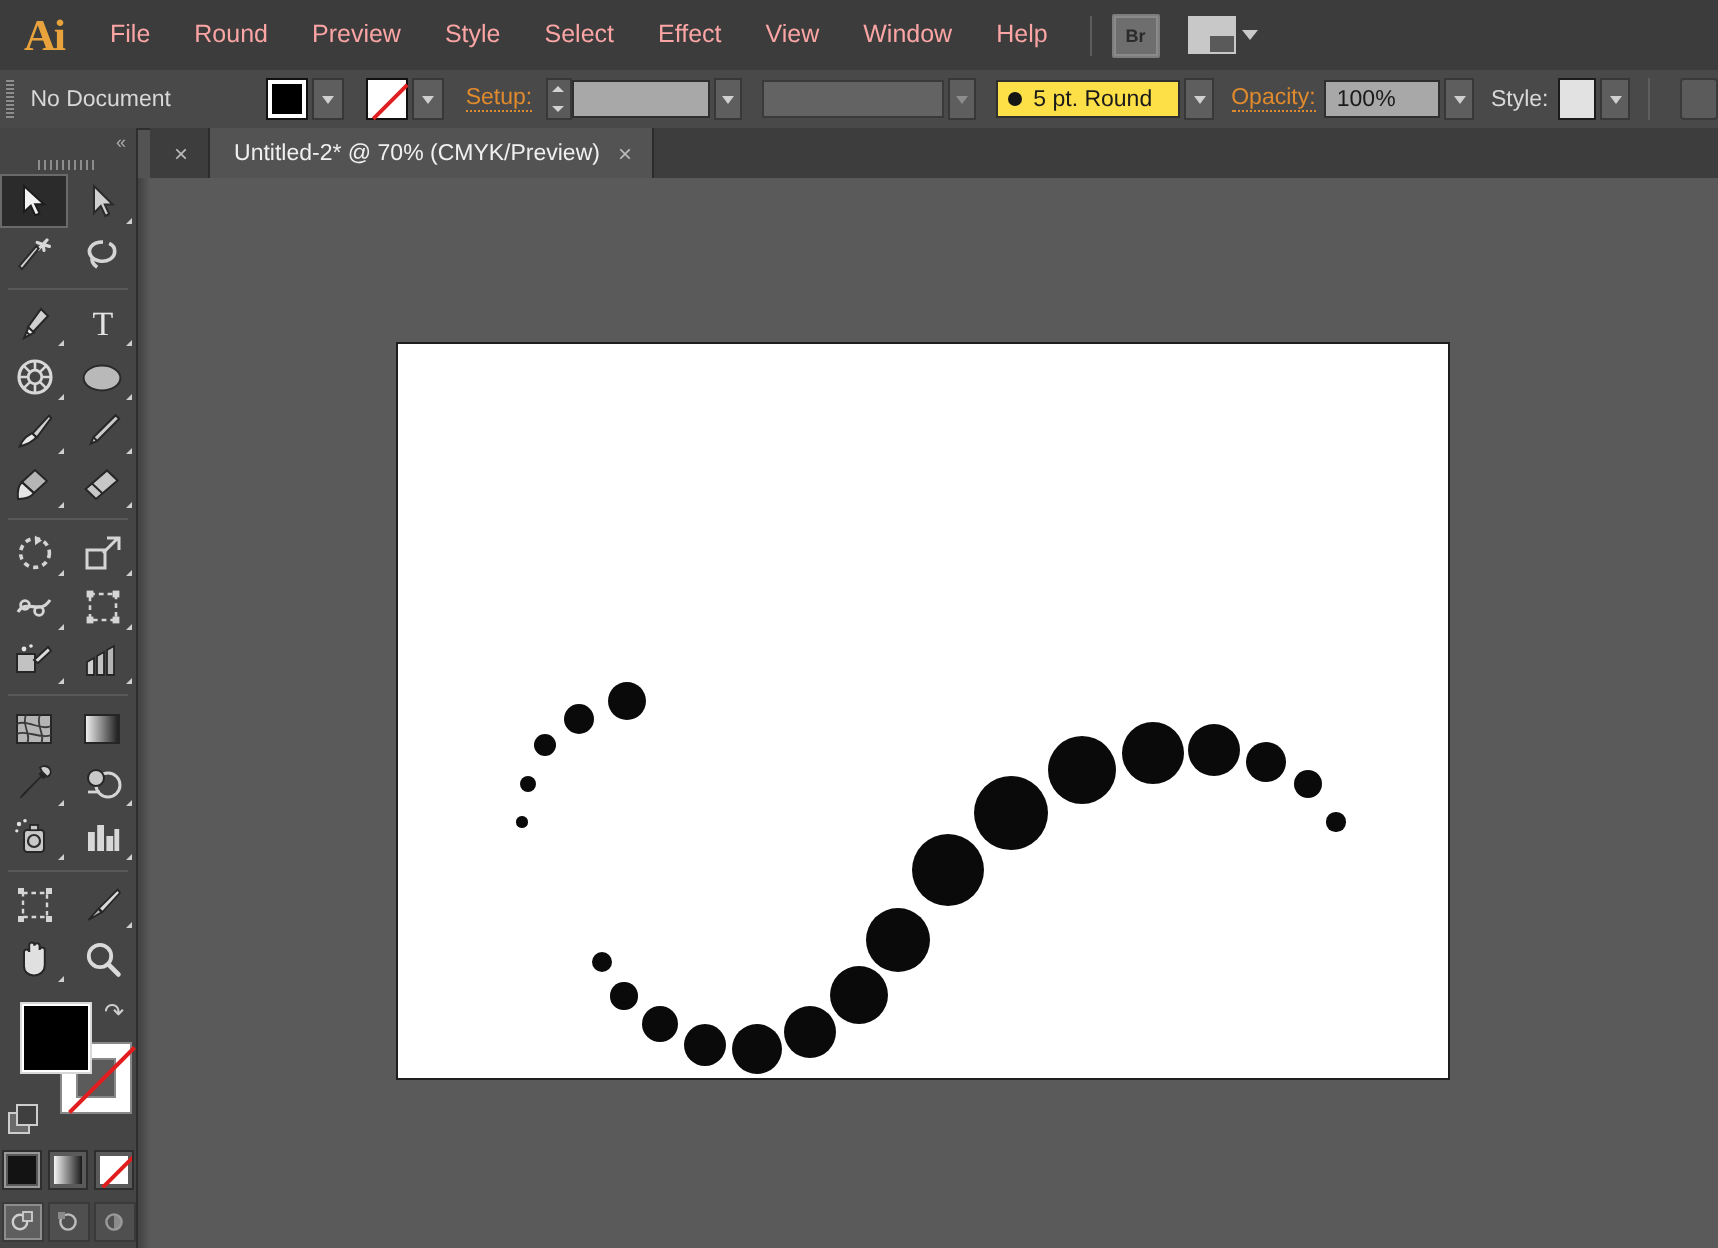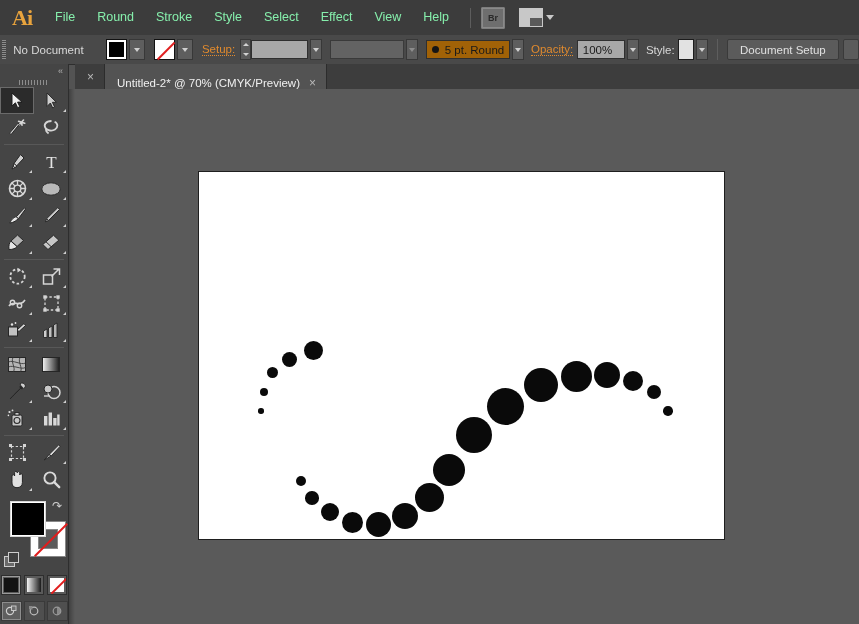--- a/index.html
+++ b/index.html
@@ -20,21 +20,21 @@
     border-bottom:1px solid #2b2b2b;
     display:flex;align-items:center;
   }
   .ai-logo{
     width:44px;height:35px;display:flex;align-items:center;justify-content:center;
     font-family:"Liberation Serif", serif;
     font-size:22px;font-weight:bold;color:#e8a33d;letter-spacing:-1px;
   }
   .menu-item{
     padding:0 11px;height:35px;line-height:35px;
-    font-size:12.5px;color:#86efac;cursor:default;white-space:nowrap;
+    font-size:12.5px;color:#fca5a5;cursor:default;white-space:nowrap;
   }
   .menu-sep{width:1px;height:20px;background:#5d5d5d;margin:0 10px;}
   .br-btn{
     width:22px;height:20px;border:1px solid #7d7d7d;background:#6e6e6e;
     border-radius:1px;display:flex;align-items:center;justify-content:center;
     font-size:9px;color:#2a2a2a;font-weight:bold;margin-right:14px;
     box-shadow:inset 0 0 0 1px #8a8a8a;
   }
   .arrange-btn{display:flex;align-items:center;gap:3px;}
   .arrange-ico{width:22px;height:17px;border:1.5px solid #c8c8c8;display:flex;}
@@ -85,41 +85,41 @@
   }
   .stepper .tu{width:0;height:0;border-left:3px solid transparent;border-right:3px solid transparent;border-bottom:3.5px solid #d2d2d2;}
   .stepper .td{width:0;height:0;border-left:3px solid transparent;border-right:3px solid transparent;border-top:3.5px solid #d2d2d2;}
   .field{
     height:17px;background:#a8a8a8;border:1px solid #2f2f2f;
     display:flex;align-items:center;padding:0 5px;
     font-size:11.5px;color:#1a1a1a;white-space:nowrap;
   }
   .field.empty{background:#a8a8a8;}
   .field.dark{background:#636363;border:1px solid #3a3a3a;color:#d0d0d0;}
-  .brush-field{width:88px;background:#a16207;gap:6px;text-align:center;}
+  .brush-field{width:88px;background:#fde047;gap:6px;text-align:center;}
   .brush-dot{width:7px;height:7px;border-radius:50%;background:#151515;flex:none;}
   .btn-flat{
     height:19px;background:#5b5b5b;border:1px solid #3a3a3a;border-radius:2px;
     display:flex;align-items:center;justify-content:center;padding:0 12px;
     font-size:11.5px;color:#e0e0e0;white-space:nowrap;
   }
   .btn-sq{width:19px;height:19px;background:#5b5b5b;border:1px solid #3a3a3a;border-radius:2px;}
 
   
   .tabbar{
     position:absolute;left:75px;top:64px;width:784px;height:25px;
     background:#3d3d3d;display:flex;align-items:flex-end;
     border-bottom:1px solid #2c2c2c;
   }
   .tab{
     height:25px;display:flex;align-items:center;gap:9px;padding:0 10px 0 12px;
     font-size:11.5px;color:#b4b4b4;white-space:nowrap;
     border-right:1px solid #2c2c2c;cursor:pointer;
   }
-  .tab.active{background:#535353;color:#f0f0f0;align-items:flex-end;}
+  .tab.active{background:#535353;color:#f0f0f0;}
   .tab .x{font-size:12px;color:#b9b9b9;line-height:1;}
 
   
   .toolbar{
     position:absolute;left:0;top:64px;width:68px;height:560px;
     background:#454545;border-right:1px solid #2e2e2e;
   }
   .tb-handle{height:14px;display:flex;align-items:center;justify-content:flex-end;padding-right:6px;}
   .tb-handle .dbl{font-size:9px;color:#b0b0b0;letter-spacing:-1px;}
   .tb-grip{height:9px;display:flex;align-items:center;justify-content:center;}
@@ -200,25 +200,26 @@
 </style>
 </head>
 <body>
 
 <div id="app">
 
   <div class="menubar">
     <div class="ai-logo">Ai</div>
     <div class="menu-item">File</div>
     <div class="menu-item">Round</div>
-    <div class="menu-item">Stroke</div>
+    <div class="menu-item">Preview</div>
     <div class="menu-item">Style</div>
     <div class="menu-item">Select</div>
     <div class="menu-item">Effect</div>
     <div class="menu-item">View</div>
+    <div class="menu-item">Window</div>
     <div class="menu-item">Help</div>
     <div class="menu-sep"></div>
     <div class="br-btn">Br</div>
     <div class="arrange-btn">
       <span class="arrange-ico">
         <span class="l"></span>
           <span class="r">
             <i></i>
             <i></i>
           </span>
@@ -289,21 +290,20 @@
 
     <div style="width:9px"></div>
     <div class="ctl-label">Style:</div>
     <div style="width:5px"></div>
     <div class="swatch style"></div>
     <div class="dd-btn">
         <i class="tri"></i>
       </div>
 
     <div class="ctl-sep"></div>
-    <div class="btn-flat">Document Setup</div>
     <div style="width:6px"></div>
     <div class="btn-sq"></div>
   </div>
 
   <div class="tabbar">
     <div class="tab">
       <span class="x">×</span>
     </div>
     <div class="tab active">
       <span>Untitled-2* @ 70% (CMYK/Preview)</span>

